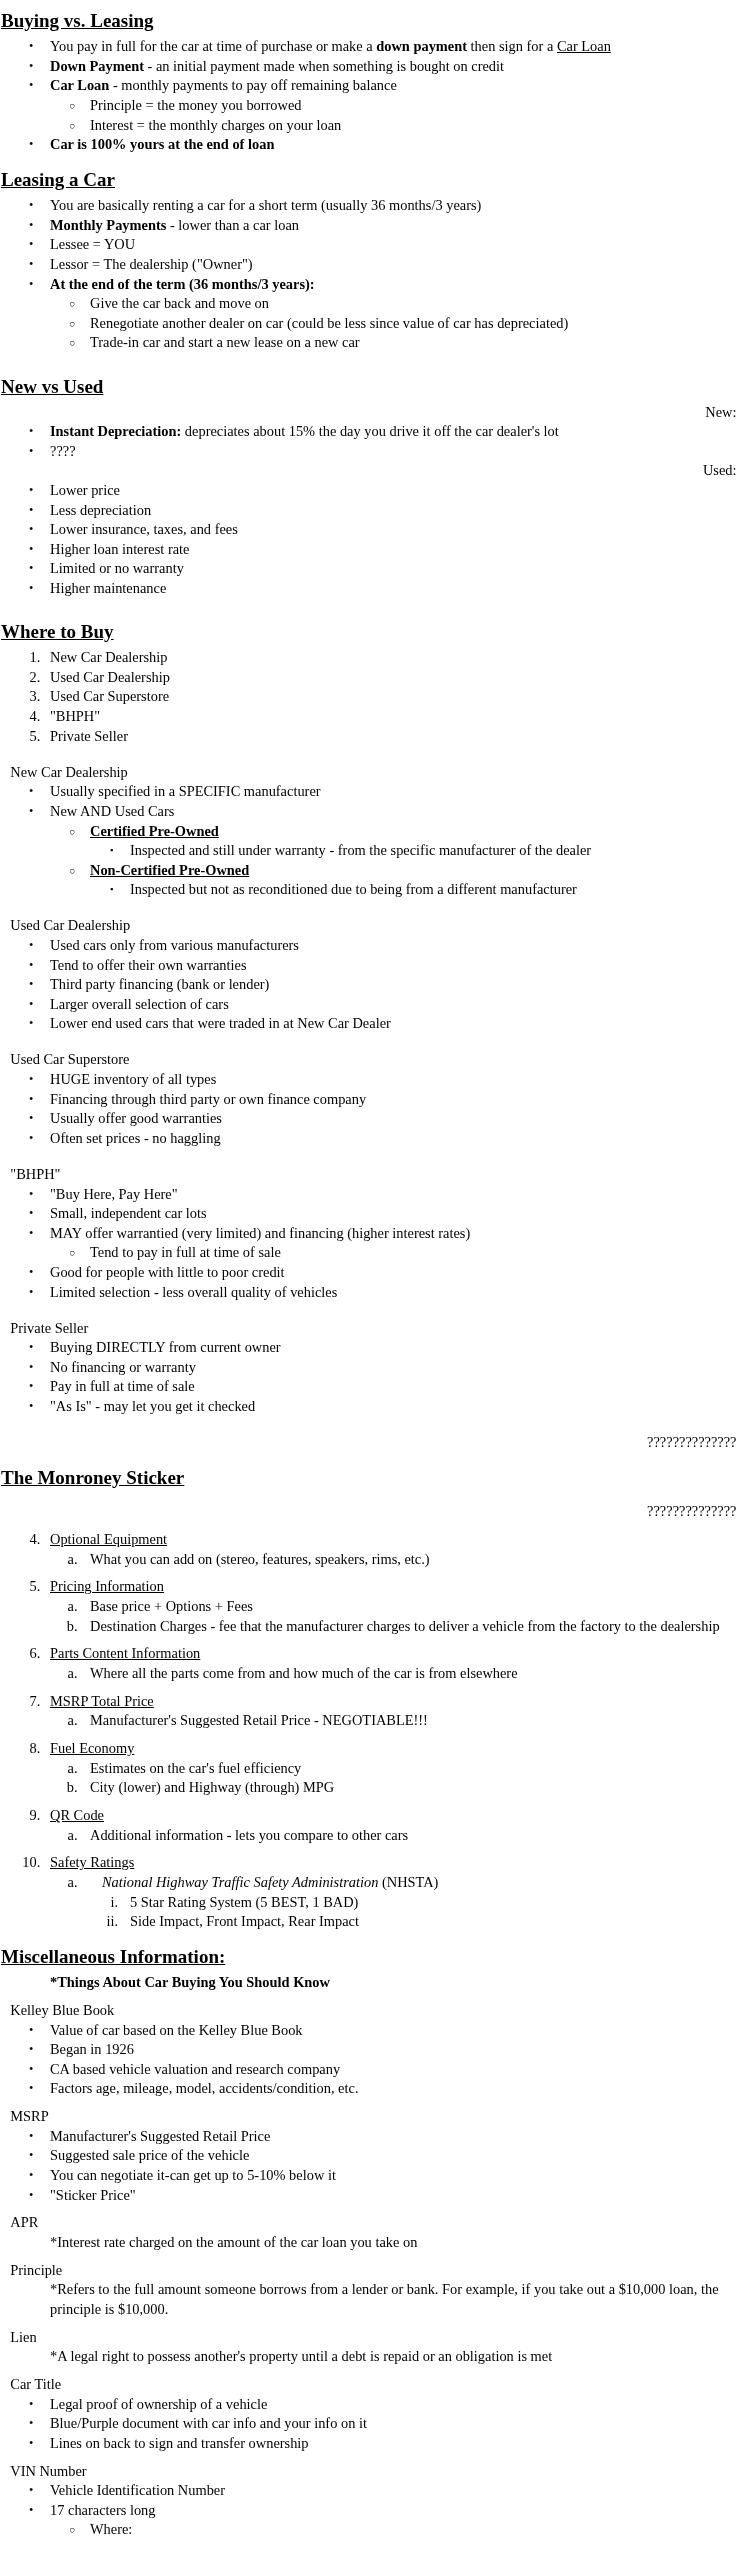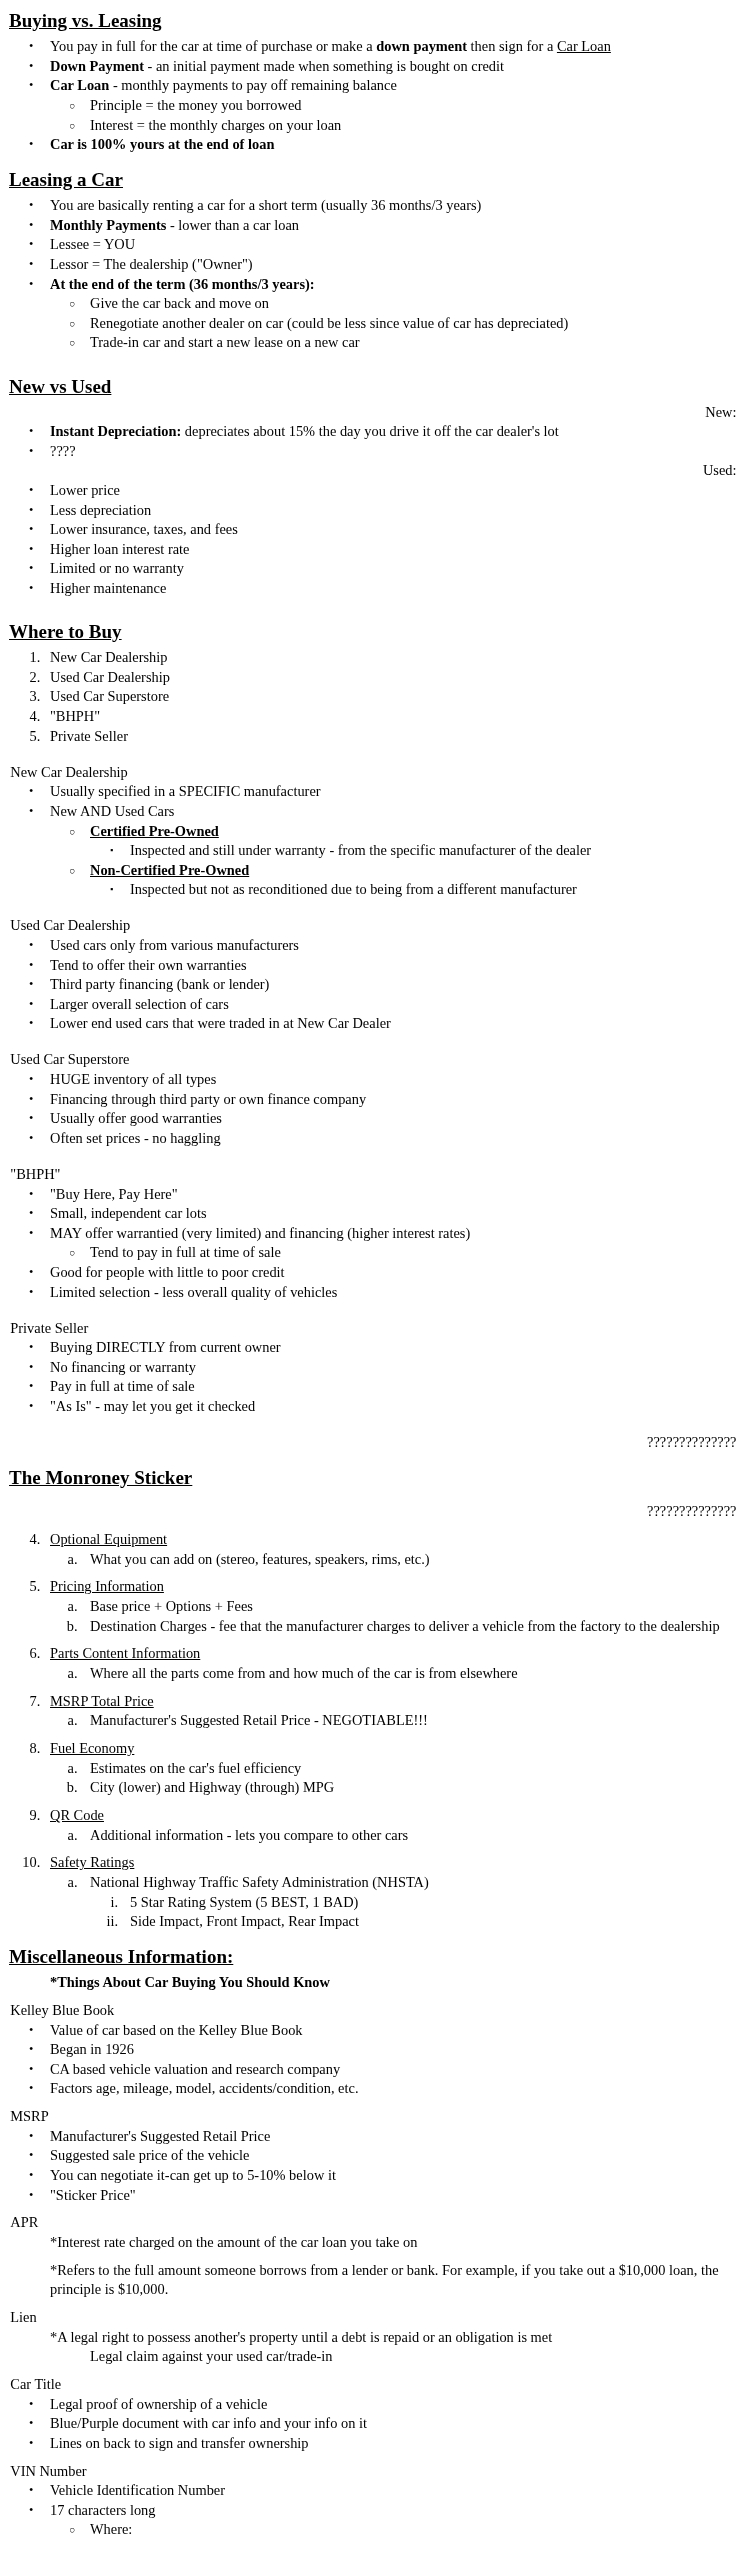--- a/index.html
+++ b/index.html
@@ -7,42 +7,42 @@
     position:relative;
     width:752px;height:2803px;
     background:#ffffff;color:#000000;
     font-family:"Liberation Serif",serif;
     font-size:14.4px;line-height:19.6px;
     overflow:hidden;
     box-sizing:border-box;
     padding:4.1px 15.5px 0 0;
   }
   .row{position:relative;}
-  .h1{padding-left:9px;font-size:19px;line-height:27px;font-weight:bold;margin:3.1px 0;}
+  .h1{padding-left:1px;font-size:19px;line-height:27px;font-weight:bold;margin:3.1px 0;}
   .sub{padding-left:10.3px;}
   .para{padding-left:10.3px;text-align:right;}
   .b1{padding-left:50px;}
   .b2{padding-left:90px;}
   .b3{padding-left:130px;}
   .num,.mnum{padding-left:50px;}
   .malpha{padding-left:90px;}
   .mroman{padding-left:130px;}
   .indent1{padding-left:50px;}
   .indent2{padding-left:90px;}
   .marker{position:absolute;top:0;}
   .b1 .marker{left:29px;font-size:12.4px;}
   .b2 .marker{left:69px;font-size:9.8px;}
   .b3 .marker{left:110px;font-size:8.8px;}
   .num .marker,.mnum .marker{left:10.3px;width:30px;text-align:right;}
   .malpha .marker{left:56px;width:21.6px;text-align:right;}
   .mroman .marker{left:94px;width:24px;text-align:right;}
   .spacer{height:8.2px;}
   span.b{font-weight:bold;}
   span.u{text-decoration:underline;}
-  span.i{}
+  span.i{font-style:italic;margin-left:12px;}
 </style>
 </head>
 <body>
 
 <div class="page">
   <div id="doc">
       <div class="row h1"><span class="text"><span class="b u ">Buying vs. Leasing</span></span></div>
       <div class="row b1"><span class="marker">•</span><span class="text"><span class="">You pay in full for the car at time of purchase or make a </span><span class="b ">down payment</span><span class=""> then sign for a </span><span class="u ">Car Loan</span></span></div>
       <div class="row b1"><span class="marker">•</span><span class="text"><span class="b ">Down Payment</span><span class=""> - an initial payment made when something is bought on credit</span></span></div>
       <div class="row b1"><span class="marker">•</span><span class="text"><span class="b ">Car Loan</span><span class=""> - monthly payments to pay off remaining balance</span></span></div>
@@ -156,25 +156,25 @@
       <div class="spacer" style="height: 8.2px;"></div>
       <div class="row sub"><span class="text"><span class="">MSRP</span></span></div>
       <div class="row b1"><span class="marker">•</span><span class="text"><span class="">Manufacturer's Suggested Retail Price</span></span></div>
       <div class="row b1"><span class="marker">•</span><span class="text"><span class="">Suggested sale price of the vehicle</span></span></div>
       <div class="row b1"><span class="marker">•</span><span class="text"><span class="">You can negotiate it-can get up to 5-10% below it</span></span></div>
       <div class="row b1"><span class="marker">•</span><span class="text"><span class="">"Sticker Price"</span></span></div>
       <div class="spacer" style="height: 8.2px;"></div>
       <div class="row sub"><span class="text"><span class="">APR</span></span></div>
       <div class="row indent1"><span class="text"><span class="">*Interest rate charged on the amount of the car loan you take on</span></span></div>
       <div class="spacer" style="height: 8.2px;"></div>
+      <div class="row sub"><span class="text"><span class="">Principle</span></span></div>
       <div class="row indent1"><span class="text"><span class="">*Refers to the full amount someone borrows from a lender or bank. For example, if you take out a $10,000 loan, the principle is $10,000.</span></span></div>
       <div class="spacer" style="height: 8.2px;"></div>
       <div class="row sub"><span class="text"><span class="">Lien</span></span></div>
       <div class="row indent1"><span class="text"><span class="">*A legal right to possess another's property until a debt is repaid or an obligation is met</span></span></div>
-      <div class="row indent2"><span class="text"><span class="">Legal claim against your used car/trade-in</span></span></div>
       <div class="spacer" style="height: 8.2px;"></div>
       <div class="row sub"><span class="text"><span class="">Car Title</span></span></div>
       <div class="row b1"><span class="marker">•</span><span class="text"><span class="">Legal proof of ownership of a vehicle</span></span></div>
       <div class="row b1"><span class="marker">•</span><span class="text"><span class="">Blue/Purple document with car info and your info on it</span></span></div>
       <div class="row b1"><span class="marker">•</span><span class="text"><span class="">Lines on back to sign and transfer ownership</span></span></div>
       <div class="spacer" style="height: 8.2px;"></div>
       <div class="row sub"><span class="text"><span class="">VIN Number</span></span></div>
       <div class="row b1"><span class="marker">•</span><span class="text"><span class="">Vehicle Identification Number</span></span></div>
       <div class="row b1"><span class="marker">•</span><span class="text"><span class="">17 characters long</span></span></div>
       <div class="row b2"><span class="marker">○</span><span class="text"><span class="">Where:</span></span></div>

